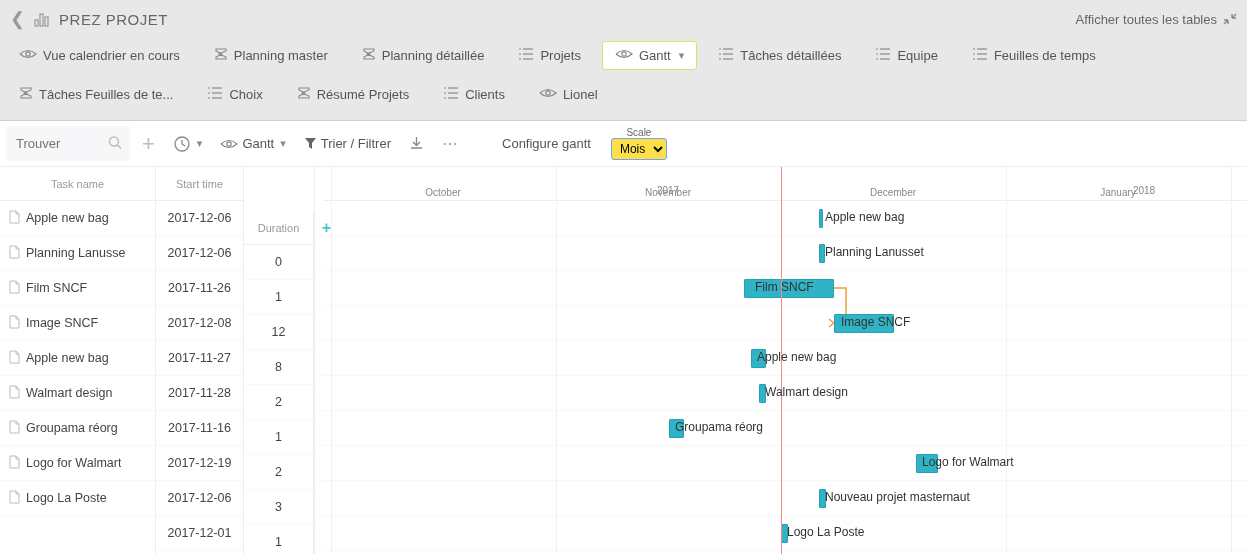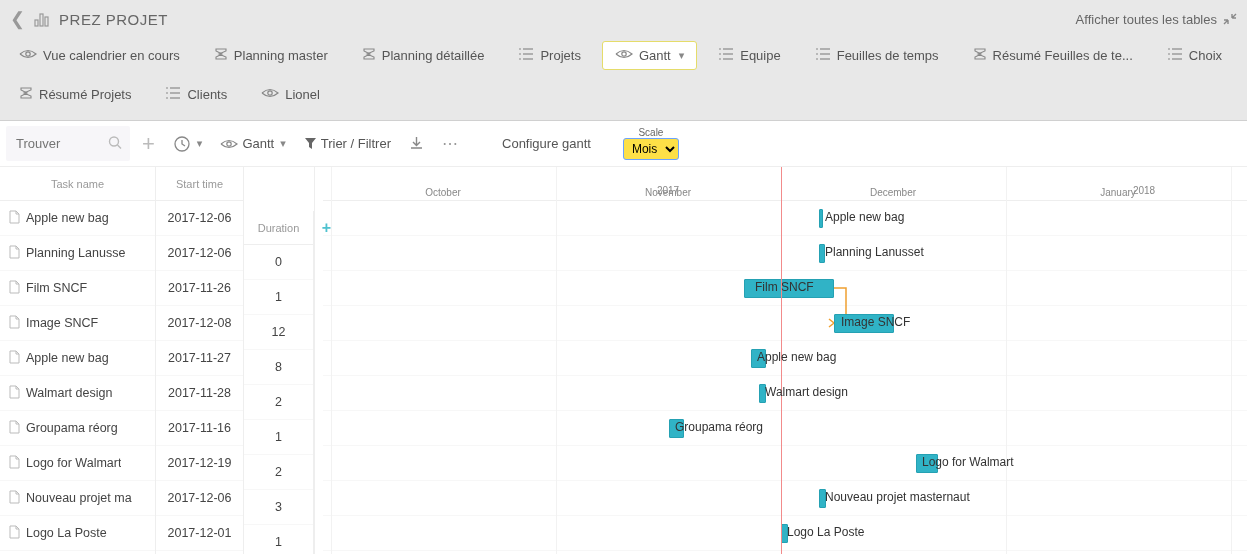--- a/index.html
+++ b/index.html
@@ -18,21 +18,21 @@
   .tab svg { flex:none; }
   .chev { font-size: 11px; color: #888; margin-left:2px;}
   
   .toolbar { display: flex; align-items: center; padding: 2px 6px; border-bottom: 1px solid #eee; gap: 6px; background:#fff; min-height:46px;}
   .search { position: relative; width: 124px; }
   .search input { width: 100%; border: none; background: #f7f6f9; padding: 10px 28px 10px 10px; font-size: 13px; color: #999; outline: none; border-radius:2px;}
   .search .sicon { position: absolute; right: 8px; top: 50%; transform: translateY(-50%); color: #bbb; }
   .tool { display: flex; align-items: center; gap: 4px; color: #555; padding: 4px 6px; cursor: pointer; }
   .tool.icon-only { color: #999; font-size:16px; }
   .plus { color: #bbb; font-size: 22px; font-weight:300; padding:0 6px;}
-  .scale-wrap { margin-left: 20px; text-align:center;}
+  .scale-wrap { margin-left: 8px; text-align:center;}
   .scale-lbl { font-size: 10px; color: #666; display:block; }
   .scale-sel { border:1px solid #6ba3ff; border-radius:3px; font-size:12px; padding:2px 4px; background:#fde047;}
   
   .grid { display: flex; height: calc(557px - 170px); position:relative;gap:8px; }
   .left-cols { display:flex; flex:none; border-right:1px solid #eee;}
   .col { border-right: 1px solid #eee; }
   .col-head { height: 34px; display:flex; align-items:center; justify-content:center; font-size:11px; color:#999; border-bottom:1px solid #eee; padding:0 6px; position:relative;}
   .col-name { width: 156px; }
   .col-start { width: 88px; }
   .col-dur { width: 70px; margin-top: 44px; }
@@ -131,40 +131,53 @@
         <span><svg width="16" height="14" viewBox="0 0 16 14">
             <g stroke="#888" stroke-width="1.2">
               <line x1="1" y1="2" x2="3" y2="2"></line>
               <line x1="5" y1="2" x2="15" y2="2"></line>
               <line x1="1" y1="7" x2="3" y2="7"></line>
               <line x1="5" y1="7" x2="15" y2="7"></line>
               <line x1="1" y1="12" x2="3" y2="12"></line>
               <line x1="5" y1="12" x2="15" y2="12"></line>
             </g>
           </svg></span>
+        <span>Tâches détaillées</span>
+      </div>
+      <div class="tab">
+        <span><svg width="16" height="14" viewBox="0 0 16 14">
+            <g stroke="#888" stroke-width="1.2">
+              <line x1="1" y1="2" x2="3" y2="2"></line>
+              <line x1="5" y1="2" x2="15" y2="2"></line>
+              <line x1="1" y1="7" x2="3" y2="7"></line>
+              <line x1="5" y1="7" x2="15" y2="7"></line>
+              <line x1="1" y1="12" x2="3" y2="12"></line>
+              <line x1="5" y1="12" x2="15" y2="12"></line>
+            </g>
+          </svg></span>
         <span>Equipe</span>
       </div>
       <div class="tab">
         <span><svg width="16" height="14" viewBox="0 0 16 14">
             <g stroke="#888" stroke-width="1.2">
               <line x1="1" y1="2" x2="3" y2="2"></line>
               <line x1="5" y1="2" x2="15" y2="2"></line>
               <line x1="1" y1="7" x2="3" y2="7"></line>
               <line x1="5" y1="7" x2="15" y2="7"></line>
               <line x1="1" y1="12" x2="3" y2="12"></line>
               <line x1="5" y1="12" x2="15" y2="12"></line>
             </g>
           </svg></span>
         <span>Feuilles de temps</span>
       </div>
       <div class="tab">
         <span><svg width="14" height="14" viewBox="0 0 14 14">
             <path d="M2 2 L12 2 L12 4 L5 7 L12 10 L12 12 L2 12 L2 10 L8 7 L2 4 Z" fill="none" stroke="#888" stroke-width="1.1"></path>
           </svg></span>
-        <span>Résumé Feuilles de te...</span>
+        <span>Tâches Feuilles de te...</span>
       </div>
       <div class="tab">
         <span><svg width="16" height="14" viewBox="0 0 16 14">
             <g stroke="#888" stroke-width="1.2">
               <line x1="1" y1="2" x2="3" y2="2"></line>
               <line x1="5" y1="2" x2="15" y2="2"></line>
               <line x1="1" y1="7" x2="3" y2="7"></line>
               <line x1="5" y1="7" x2="15" y2="7"></line>
               <line x1="1" y1="12" x2="3" y2="12"></line>
               <line x1="5" y1="12" x2="15" y2="12"></line>
@@ -336,29 +349,20 @@
               </svg></span>
             <span class="task-label">Logo for Walmart</span>
           </div>
           <div class="cell">
             <span class="doc-icon"><svg width="12" height="14" viewBox="0 0 12 14">
                 <g stroke="#bbb" stroke-width="1" fill="none">
                   <path d="M2 1 L8 1 L11 4 L11 13 L2 13 Z"></path>
                   <path d="M8 1 L8 4 L11 4"></path>
                 </g>
               </svg></span>
-            <span class="task-label">Nouveau projet ma</span>
-          </div>
-          <div class="cell">
-            <span class="doc-icon"><svg width="12" height="14" viewBox="0 0 12 14">
-                <g stroke="#bbb" stroke-width="1" fill="none">
-                  <path d="M2 1 L8 1 L11 4 L11 13 L2 13 Z"></path>
-                  <path d="M8 1 L8 4 L11 4"></path>
-                </g>
-              </svg></span>
             <span class="task-label">Logo La Poste</span>
           </div>
         </div>
     </div>
     <div class="col col-start">
       <div class="col-head">Start time</div>
       <div id="start-cells">
           <div class="cell">2017-12-06</div>
           <div class="cell">2017-12-06</div>
           <div class="cell">2017-11-26</div>

